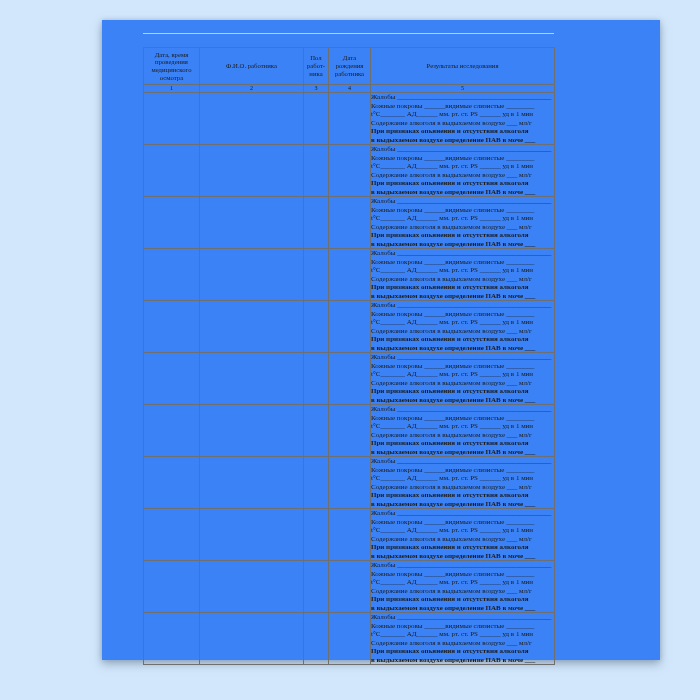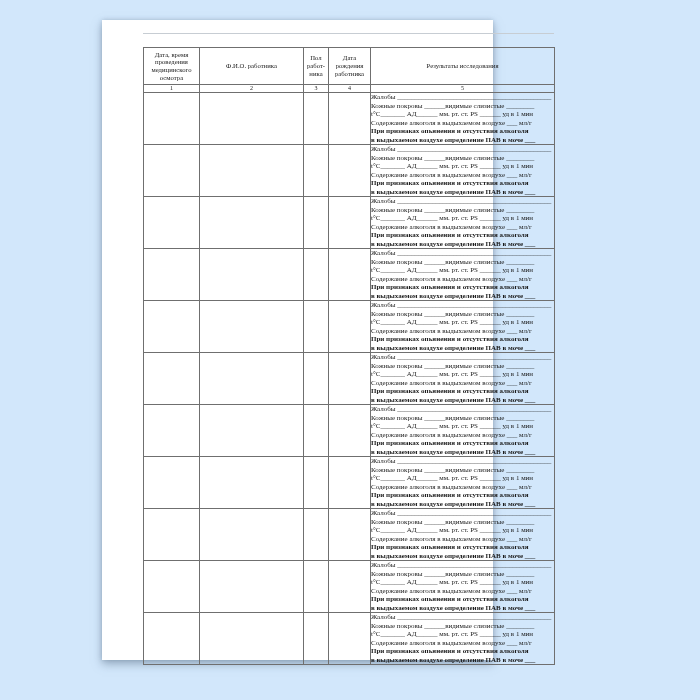--- a/index.html
+++ b/index.html
@@ -13,23 +13,23 @@
   }
   .stage {
     position: relative;
     width: 700px;
     height: 700px;
   }
   .paper {
     position: absolute;
     left: 102px;
     top: 20px;
-    width: 391px;
+    width: 558px;
     height: 640px;
-    background: #ffffff;
+    background: #3b82f6;
     box-shadow: 0 4px 9px rgba(96,118,142,0.55), 0 0 4px rgba(96,118,142,0.30);
   }
   .faint-rule {
     position: absolute;
     left: 41px;
     top: 13px;
     width: 411px;
     height: 1px;
     background: #c7cdd3;
   }

